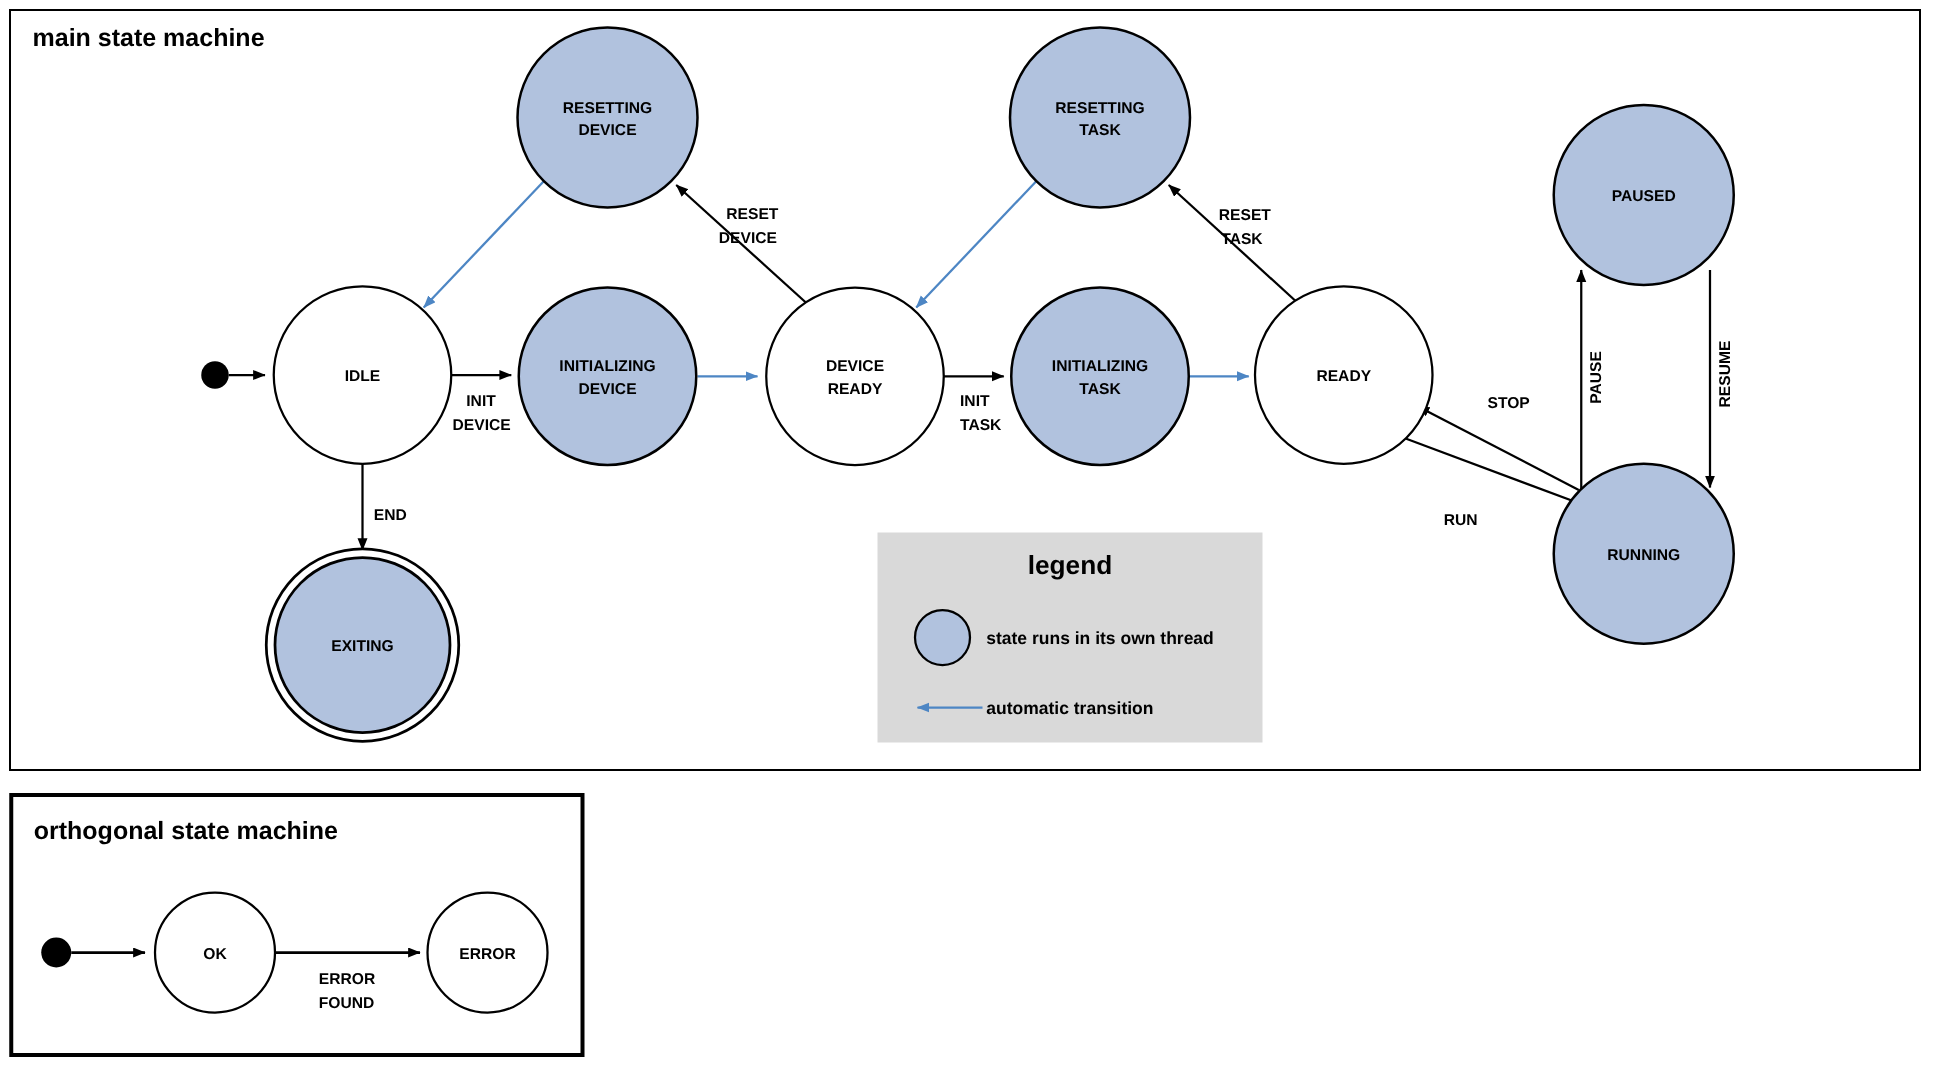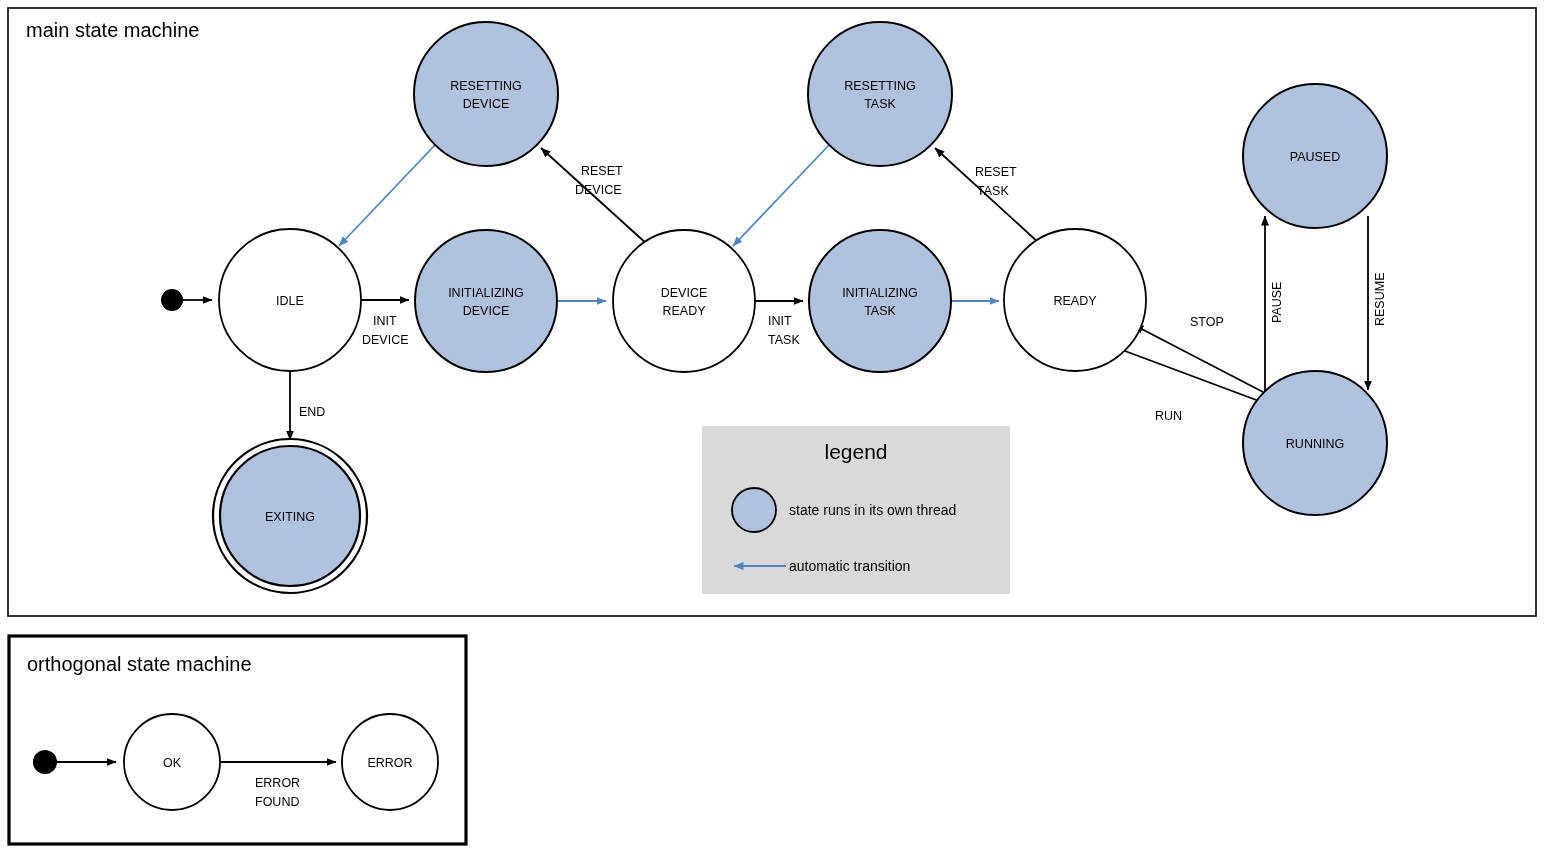--- a/index.html
+++ b/index.html
@@ -1,17 +1,17 @@
 <!DOCTYPE html>
 <html><head>
 <meta charset="utf-8">
 <style>
   html,body{margin:0;padding:0;background:#ffffff;}
   body{width:1555px;height:852px;font-family:"Liberation Sans",sans-serif;overflow:hidden;}
-  #stage{position:relative;width:1555px;height:672px;}
+  #stage{position:relative;width:1555px;height:672px;font-weight:bold;}
   svg.canvas{position:absolute;top:0;left:0;width:1555px;height:852px;}
   text{font-family:"Liberation Sans",sans-serif;fill:#000;}
   .frame-title{font-size:20px;}
   .state-label{font-size:12.5px;text-anchor:middle;}
   .edge-label{font-size:12.5px;}
   .legend-title{font-size:21px;text-anchor:middle;}
   .legend-item{font-size:14px;}
 </style>
 </head>
 <body>

